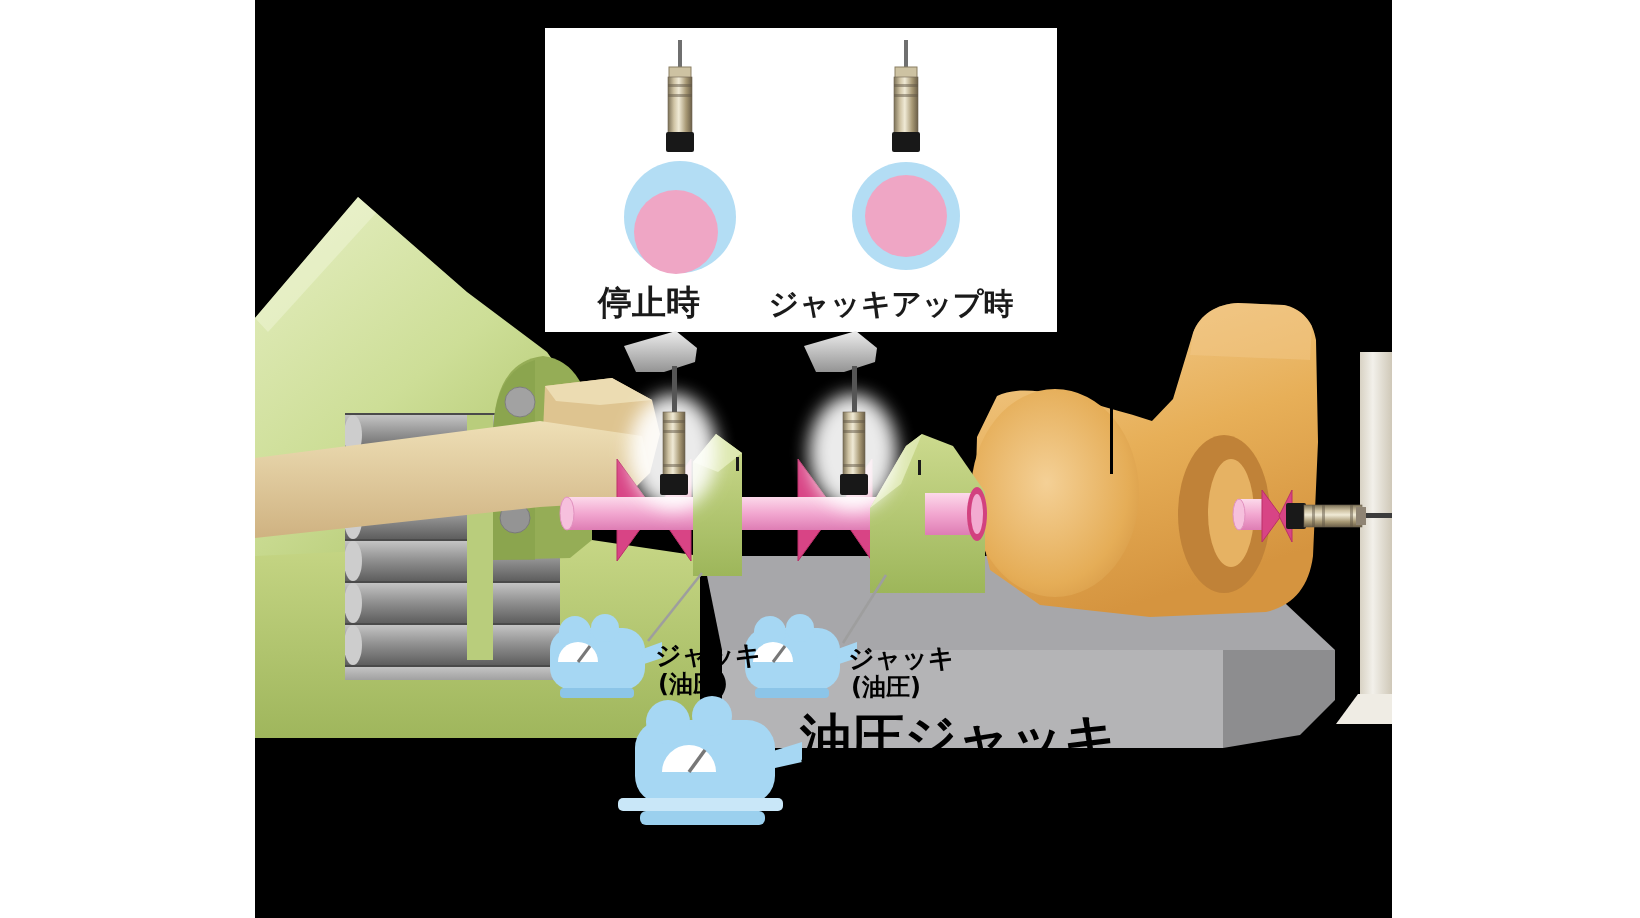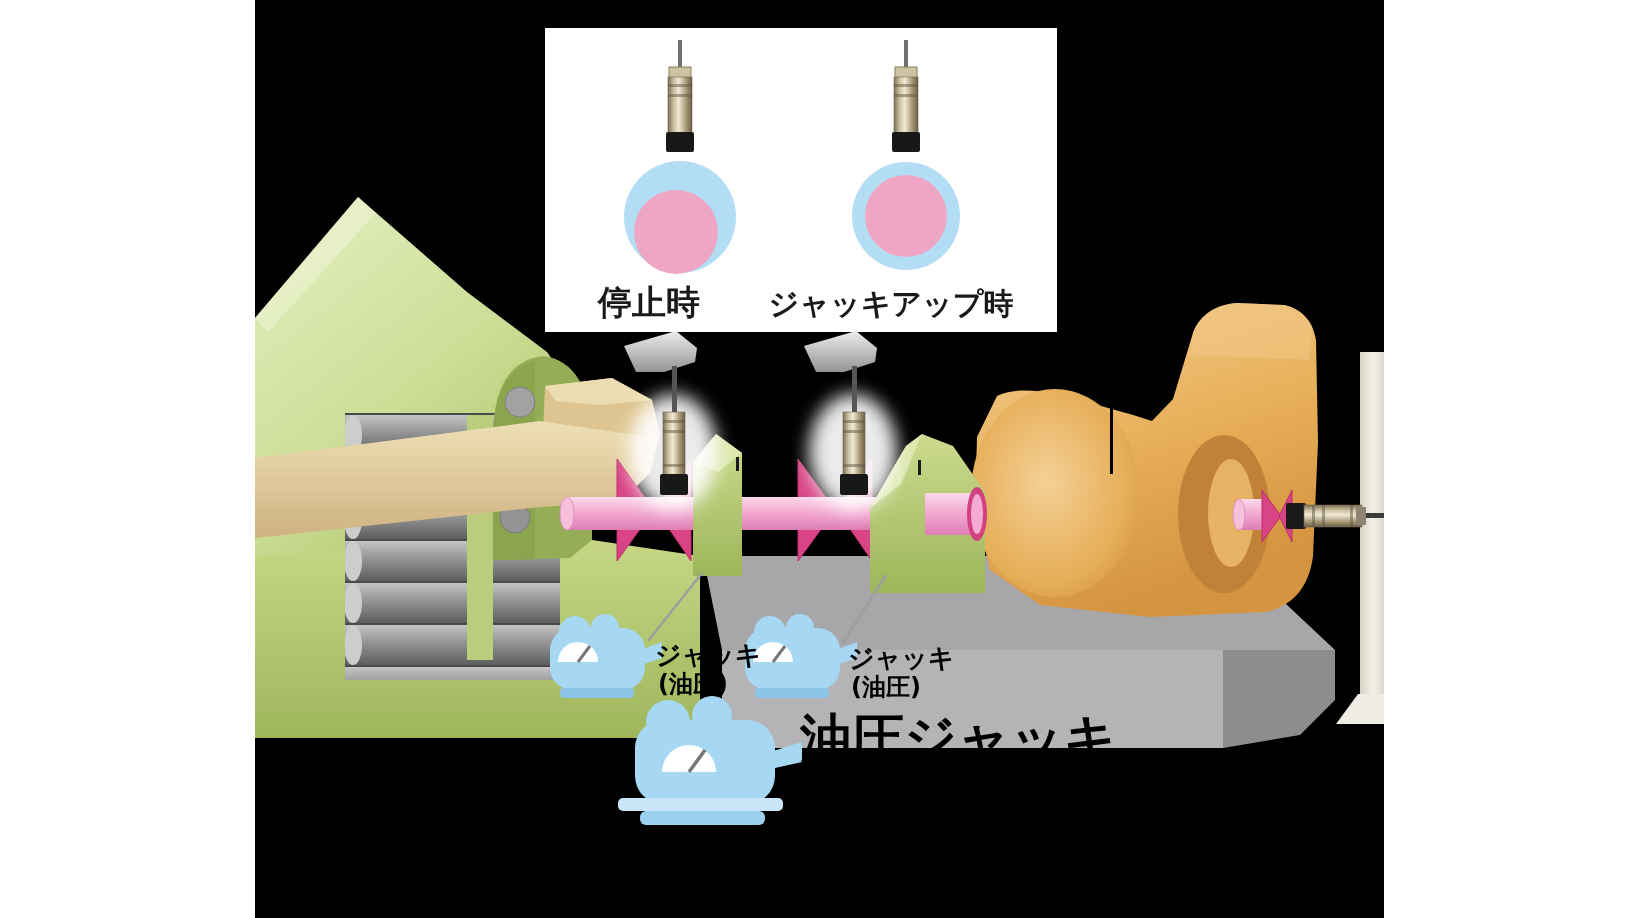--- a/index.html
+++ b/index.html
@@ -1,16 +1,16 @@
 <!DOCTYPE html>
 <html><head>
 <meta charset="utf-8">
 <style>
   html,body{margin:0;padding:0;background:#ffffff;}
-  .stage{position:relative;width:1384px;height:918px;background:#ffffff;overflow:hidden;
+  .stage{position:relative;width:1640px;height:918px;background:#ffffff;overflow:hidden;
          font-family:"DejaVu Sans",sans-serif;}
   svg{position:absolute;left:0;top:0;}
   text{font-family:"DejaVu Sans",sans-serif;font-weight:700;}
 </style>
 </head>
 <body>
 
 <div class="stage">
 <svg width="1640" height="918" viewBox="0 0 1640 918">
   <defs>

